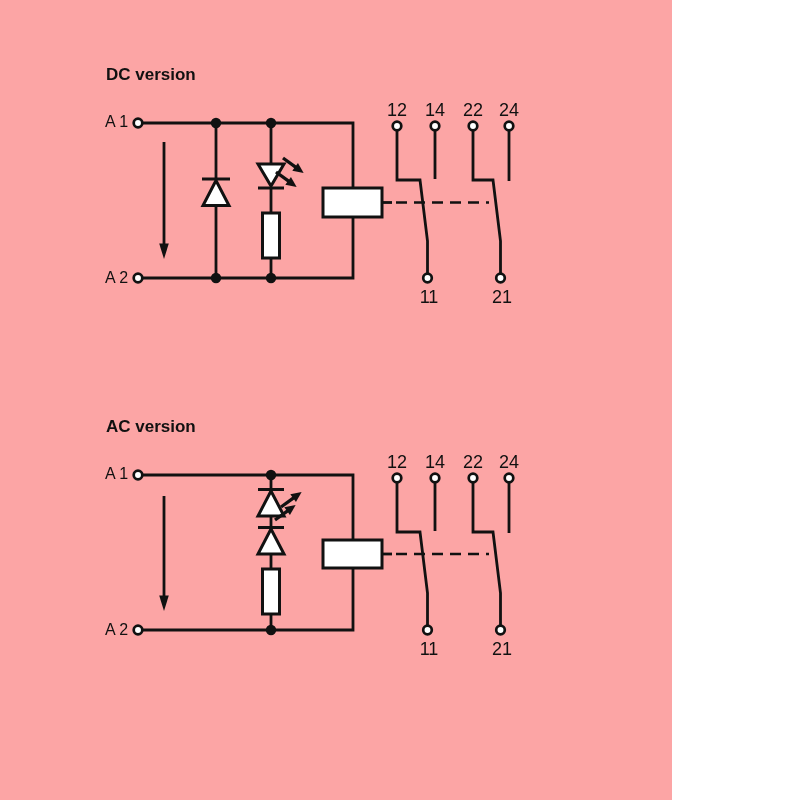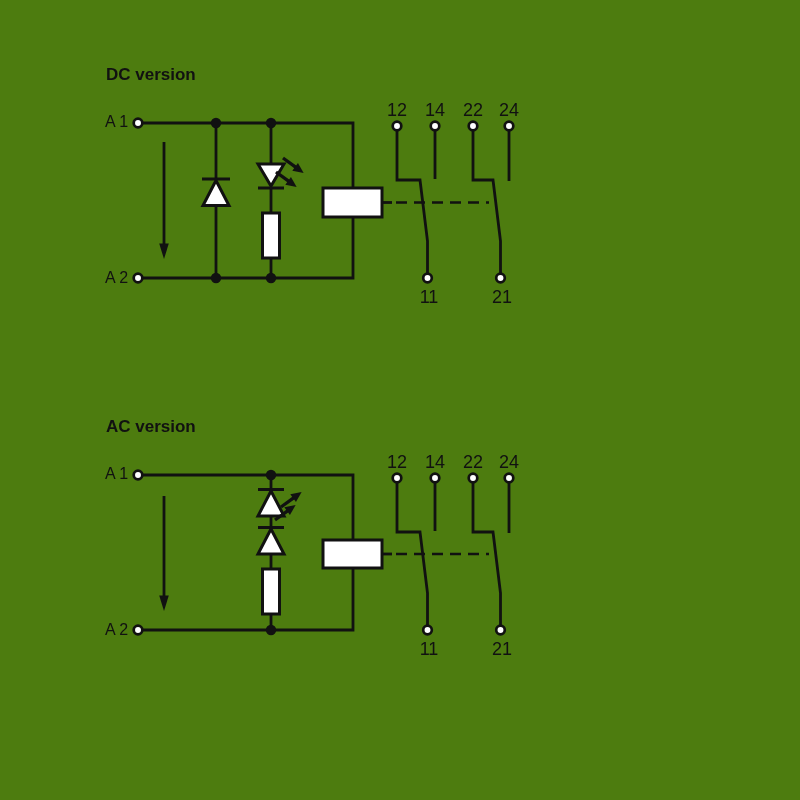--- a/index.html
+++ b/index.html
@@ -1,21 +1,21 @@
 <!DOCTYPE html>
 <html><head>
 <meta charset="utf-8">
 <style>
   html, body { margin: 0; padding: 0; }
   body {
     width: 800px; height: 800px;
     background: #ffffff;
     font-family: "Liberation Sans", sans-serif;
   }
-  .canvas { position: relative; width: 800px; height: 800px; background: #4d7c0f; }
+  .canvas { position: relative; width: 672px; height: 800px; background: #fca5a5; }
   svg { display: block; }
 
   .t-title { font-family: "Liberation Sans", sans-serif; font-size: 17px; font-weight: bold; fill: #111; }
   .t-label { font-family: "Liberation Sans", sans-serif; font-size: 16px; fill: #111; }
   .t-num   { font-family: "Liberation Sans", sans-serif; font-size: 18px; fill: #111; text-anchor: middle; }
 
   .wire  { stroke: #111; stroke-width: 2.8; fill: none; stroke-linejoin: miter; }
   .cline { stroke: #111; stroke-width: 3;   fill: none; }
   .comp  { stroke: #111; stroke-width: 3;   fill: #ffffff; stroke-linejoin: miter; }
   .term  { stroke: #111; stroke-width: 2.7; fill: #ffffff; }

